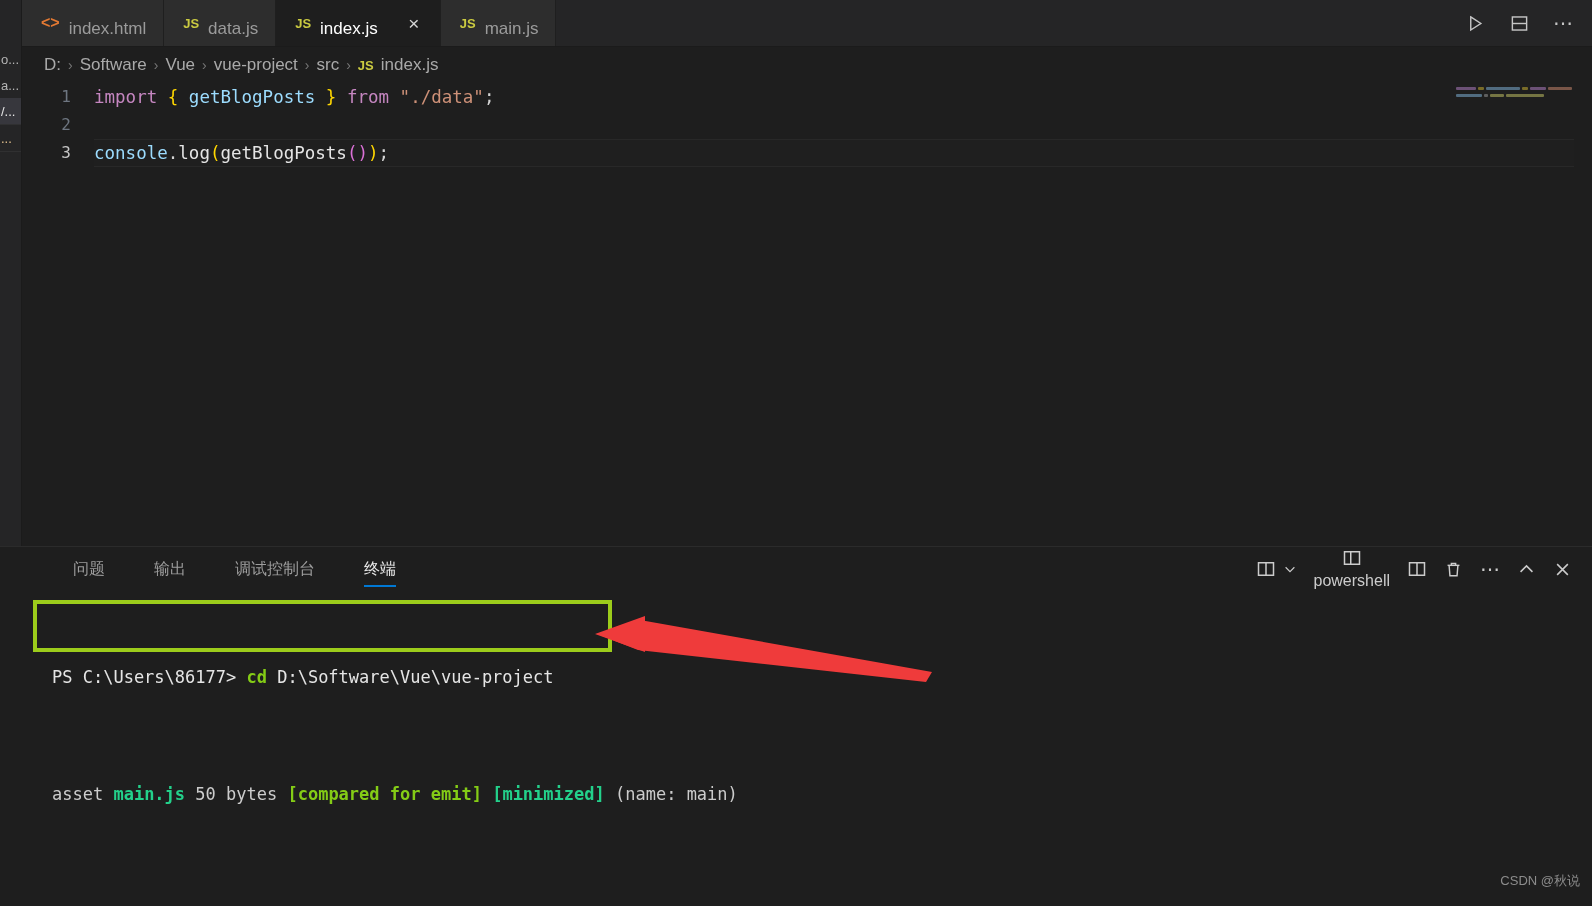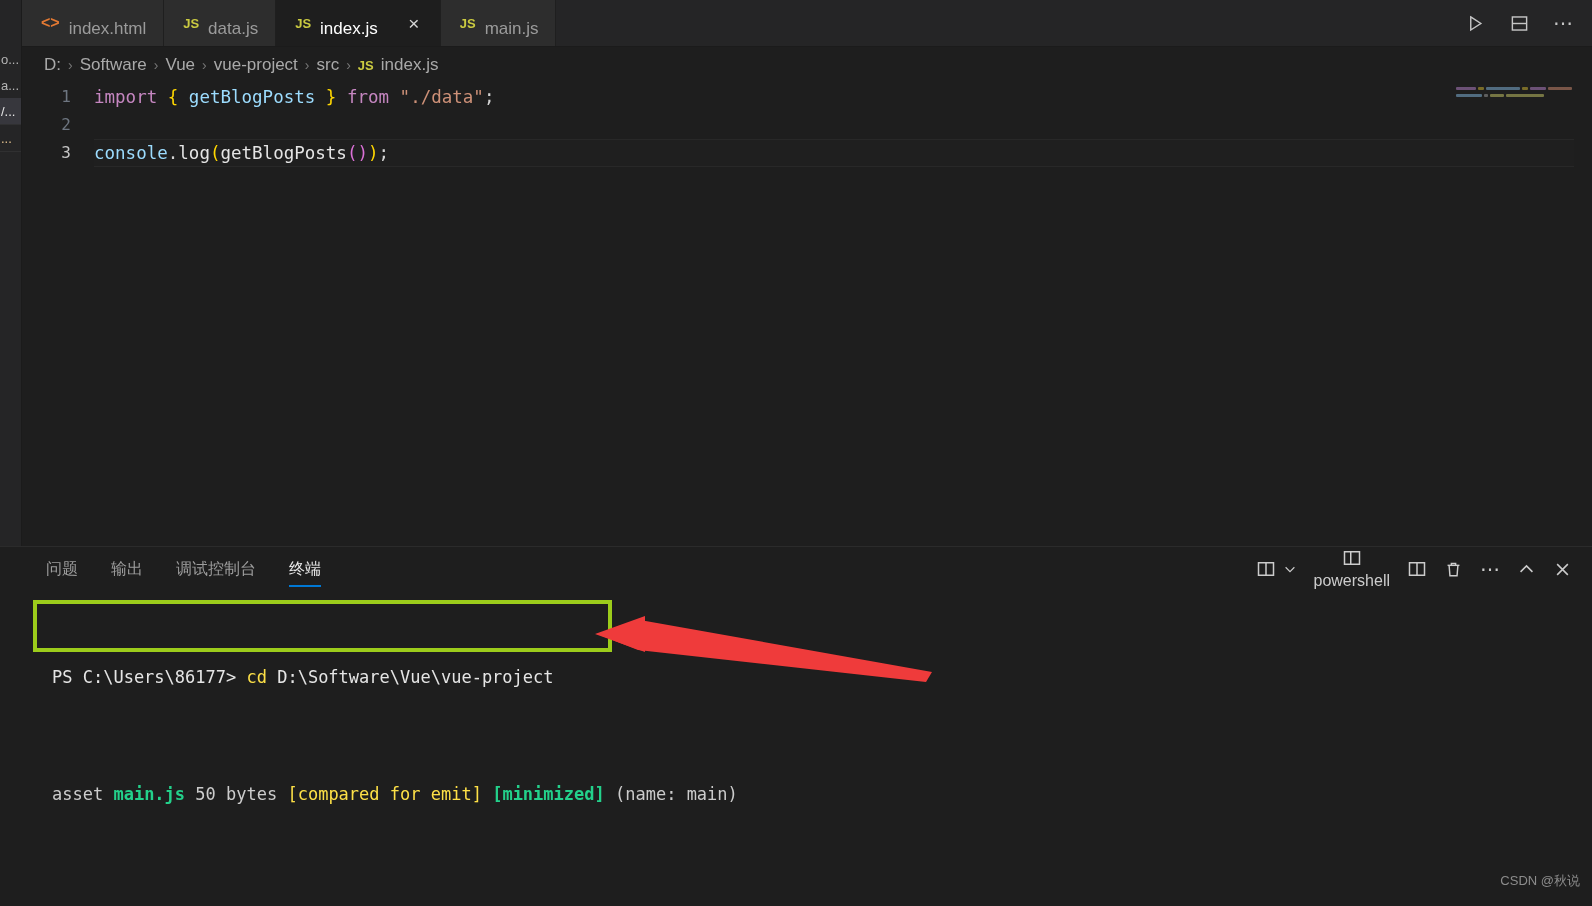--- a/index.html
+++ b/index.html
@@ -100,21 +100,21 @@
   .mm-line { height: 3px; margin-bottom: 4px; display: flex; gap: 2px; }
   .mm-seg { height: 3px; border-radius: 1px; }
 
   
   .panel {
     position: absolute; left: 0; bottom: 0; right: 0; height: 360px;
     background: #1e1e1e; border-top: 1px solid #2b2b2b;
   }
   .panel-header {
     height: 44px; display: flex; align-items: center;
-    padding: 0 14px 0 46px; position: relative;
+    padding: 0 14px 0 73px; position: relative; gap: 16px;
   }
   .ptab {
     color: #9d9d9d; font-size: 16px; margin-right: 33px;
     height: 44px; display: flex; align-items: center; position: relative; cursor: pointer;
     font-family: "Liberation Sans", sans-serif;
   }
   .ptab.active { color: #e7e7e7; }
   .ptab.active::after {
     content: ""; position: absolute; left: 0; right: 0; bottom: 4px;
     height: 2px; background: #0078d4;
@@ -130,21 +130,21 @@
   .terminal {
     position: absolute; left: 0; top: 44px; right: 0; bottom: 0;
     padding: 4px 0 0 52px;
     font-family: "DejaVu Sans Mono", monospace;
     font-size: 17px; line-height: 23.5px; color: #cccccc;
     overflow: hidden; white-space: pre;
   }
   .tline { height: 23.5px; white-space: pre; }
   .t-white { color: #e5e5e5; }
   .t-dim   { color: #cccccc; }
-  .t-yellow{ color: #fde047; font-weight: normal; }
+  .t-yellow{ color: #84cc16; font-weight: bold; }
   .t-green { color: #23d18b; font-weight: bold; }
 
   
   .hl-box {
     position: absolute; left: 33px; top: 600px; width: 579px; height: 52px;
     border: 4px solid #9ccc1b; pointer-events: none;
   }
   .arrow-svg { position: absolute; left: 0; top: 0; width: 1592px; height: 906px; pointer-events: none; }
 
   .watermark {

